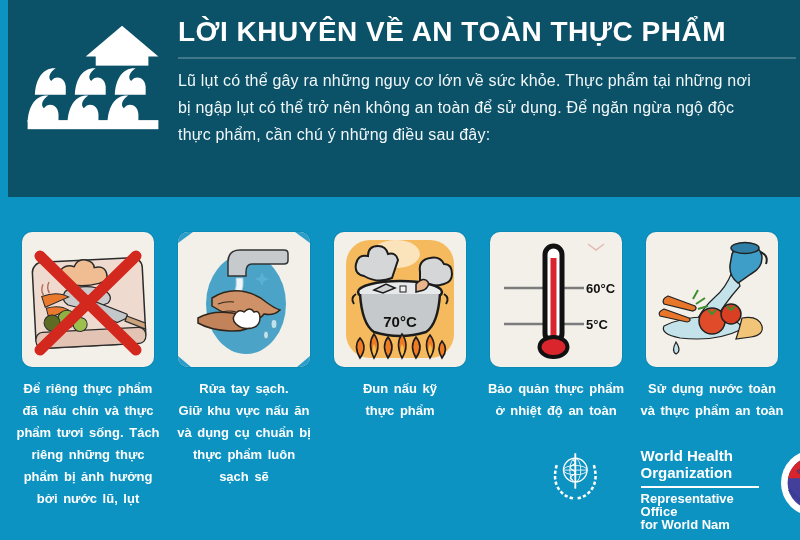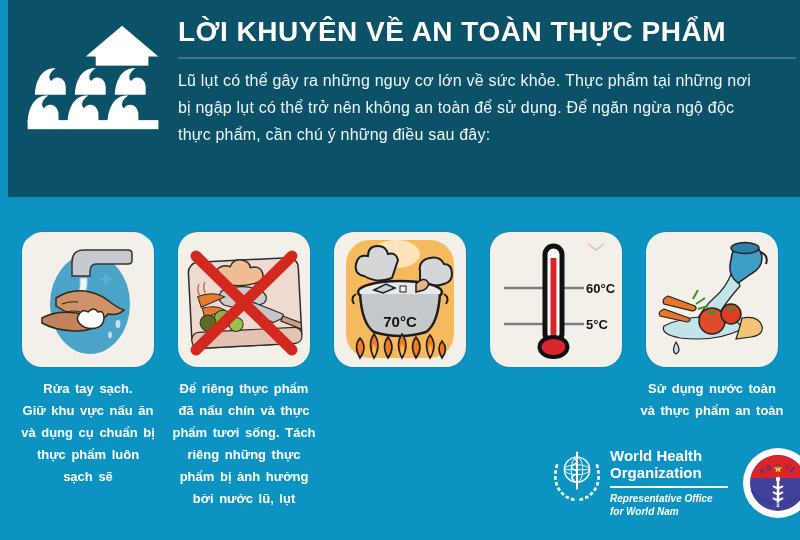--- a/index.html
+++ b/index.html
@@ -27,38 +27,38 @@
     margin:0;font-size:16px;line-height:27px;color:#f2f8fa;
     white-space:pre-line;letter-spacing:.2px;
   }
   
   .tips{
     position:absolute;top:197px;left:0;width:800px;
     display:flex;justify-content:center;padding:35px 10px 0 10px;box-sizing:border-box;
   }
   .tip{width:156px;display:flex;flex-direction:column;align-items:center;}
   .tip-card{
-    width:132px;height:135px;background:#f3f0e9;border-radius:20px;
+    width:132px;height:135px;background:#f3f0e9;border-radius:10px;
     position:relative;overflow:hidden;box-shadow:0 0 0 1px rgba(0,0,0,.06);
   }
   .tip-card svg{display:block;width:132px;height:135px;}
   .tip-caption{
     margin-top:11px;font-size:13px;font-weight:bold;color:#fff;
     text-align:center;line-height:22px;white-space:pre-line;
     word-spacing:2px;width:156px;
   }
   
   .footer{
     position:absolute;left:550px;top:447px;display:flex;align-items:flex-start;
   }
-  .who-logo{display:flex;align-items:flex-start;}
+  .who-logo{display:flex;align-items:flex-start;gap:34px;}
   .who-text{margin-left:6px;color:#fff;}
   .who-name{font-size:15px;line-height:17px;font-weight:bold;}
   .who-divider{width:118px;height:2px;background:#fff;margin:5px 0 4px 0;}
-  .who-office{font-size:10px;line-height:13px;font-weight:bold;font-style:italic;}
+  .who-office{font-size:13px;line-height:13px;font-weight:bold;}
   .moh-logo{margin-left:14px;}
 </style>
 </head>
 <body>
 
 <div class="page">
 
   <div class="header">
 
     <svg class="flood-icon" width="138" height="116" viewBox="0 0 152 126">
@@ -89,48 +89,20 @@
 bị ngập lụt có thể trở nên không an toàn để sử dụng. Để ngăn ngừa ngộ độc
 thực phẩm, cần chú ý những điều sau đây:</p>
     </div>
   </div>
 
   <div class="tips">
 
     <div class="tip">
       <div class="tip-card">
         <svg viewBox="0 0 132 135">
-          <g fill="#2b9dc9">
-            <polygon points="0,0 15,0 0,11"></polygon>
-              <polygon points="132,0 117,0 132,11"></polygon>
-            <polygon points="0,135 0,124 13,135"></polygon>
-              <polygon points="132,135 132,124 119,135"></polygon>
-          </g>
-          <ellipse cx="68" cy="72" rx="40" ry="50" fill="#4ba4c8"></ellipse>
-          <path d="M50,44 v-14 q0,-12 12,-12 h44 q4,0 4,3.5 v7 q0,3.5 -4,3.5 h-32 q-6,0 -6,8 v4 z" fill="#c6cacd" stroke="#333" stroke-width="1.5"></path>
-          <path d="M84,40 l2,5 5,2 -5,2 -2,5 -2,-5 -5,-2 5,-2 z" fill="#59b2d6"></path>
-          <path d="M58,46 q1,9 -2,15 l7,2 q3,-9 2,-17 z" fill="#eef6f9" stroke="#9bc4d4" stroke-width="0.8"></path>
-          <path d="M34,66 q16,-10 34,-6 q12,3 20,10 q8,6 14,8 q-6,6 -16,4 q-4,6 -14,5 q-22,-2 -38,-13 z" fill="#cf9268" stroke="#30261c" stroke-width="1.5"></path>
-          <path d="M20,86 q14,-8 34,-5 q14,2 24,9 q-8,10 -26,9 q-20,-1 -32,-8 z" fill="#c2835a" stroke="#30261c" stroke-width="1.5"></path>
-          <path d="M56,84 q4,-8 10,-4 q6,-6 10,0 q6,-2 6,6 q0,8 -8,10 q-10,2 -16,-4 q-4,-4 -2,-8 z" fill="#fff" stroke="#30261c" stroke-width="1.5"></path>
-          <path d="M40,72 q8,-3 16,-2 M44,80 q8,-2 14,0" stroke="#30261c" stroke-width="1.2" fill="none"></path>
-          <ellipse cx="96" cy="92" rx="3" ry="4.5" fill="#bfe2ef" stroke="#5a9ab5"></ellipse>
-          <ellipse cx="88" cy="103" rx="2.5" ry="4" fill="#bfe2ef" stroke="#5a9ab5"></ellipse>
-        </svg>
-      </div>
-      <div class="tip-caption">Rửa tay sạch.
-Giữ khu vực nấu ăn
-và dụng cụ chuẩn bị
-thực phẩm luôn
-sạch sẽ</div>
-    </div>
-
-    <div class="tip">
-      <div class="tip-card">
-        <svg viewBox="0 0 132 135">
           <g transform="rotate(-3 66 70)">
             <rect x="12" y="28" width="110" height="86" rx="10" fill="#efdacf" stroke="#2b2b2b" stroke-width="1.5"></rect>
             <rect x="12" y="98" width="110" height="16" rx="7" fill="#e3c4b4" stroke="#2b2b2b" stroke-width="1.2"></rect>
             <path d="M38,40 q6,-10 16,-6 q4,-8 12,-6 q8,2 8,8 q10,-2 12,6 q2,8 -8,10 q-18,4 -34,-2 q-8,-4 -6,-10 z" fill="#f0bd92" stroke="#2b2b2b" stroke-width="1.5"></path>
             <path d="M44,58 q22,-8 40,2 q8,6 2,12 q-20,8 -40,0 q-8,-6 -2,-14 z" fill="#cbcbcb" stroke="#2b2b2b" stroke-width="1.2"></path>
             <path d="M60,64 l44,20 q2,2 -2,5 l-8,3 -36,-20 z" fill="#c3c7ca" stroke="#2b2b2b" stroke-width="1.2"></path>
             <path d="M104,86 l18,8 v6 l-20,-9 z" fill="#caa27c" stroke="#2b2b2b" stroke-width="1.2"></path>
             <path d="M20,62 q16,-5 27,2 l-24,9 z" fill="#e8792e" stroke="#2b2b2b" stroke-width="1"></path>
             <path d="M24,74 q14,-3 22,3 l-20,7 z" fill="#e8792e" stroke="#2b2b2b" stroke-width="1"></path>
             <circle cx="44" cy="86" r="9" fill="#8db243" stroke="#2b2b2b"></circle>
@@ -140,20 +112,48 @@
           </g>
           <path d="M18,24 L114,118 M114,24 L18,118" stroke="#d3281e" stroke-width="11" stroke-linecap="round"></path>
         </svg>
       </div>
       <div class="tip-caption">Để riêng thực phẩm
 đã nấu chín và thực
 phẩm tươi sống. Tách
 riêng những thực
 phẩm bị ảnh hưởng
 bởi nước lũ, lụt</div>
+    </div>
+
+    <div class="tip">
+      <div class="tip-card">
+        <svg viewBox="0 0 132 135">
+          <g fill="#2b9dc9">
+            <polygon points="0,0 15,0 0,11"></polygon>
+              <polygon points="132,0 117,0 132,11"></polygon>
+            <polygon points="0,135 0,124 13,135"></polygon>
+              <polygon points="132,135 132,124 119,135"></polygon>
+          </g>
+          <ellipse cx="68" cy="72" rx="40" ry="50" fill="#4ba4c8"></ellipse>
+          <path d="M50,44 v-14 q0,-12 12,-12 h44 q4,0 4,3.5 v7 q0,3.5 -4,3.5 h-32 q-6,0 -6,8 v4 z" fill="#c6cacd" stroke="#333" stroke-width="1.5"></path>
+          <path d="M84,40 l2,5 5,2 -5,2 -2,5 -2,-5 -5,-2 5,-2 z" fill="#59b2d6"></path>
+          <path d="M58,46 q1,9 -2,15 l7,2 q3,-9 2,-17 z" fill="#eef6f9" stroke="#9bc4d4" stroke-width="0.8"></path>
+          <path d="M34,66 q16,-10 34,-6 q12,3 20,10 q8,6 14,8 q-6,6 -16,4 q-4,6 -14,5 q-22,-2 -38,-13 z" fill="#cf9268" stroke="#30261c" stroke-width="1.5"></path>
+          <path d="M20,86 q14,-8 34,-5 q14,2 24,9 q-8,10 -26,9 q-20,-1 -32,-8 z" fill="#c2835a" stroke="#30261c" stroke-width="1.5"></path>
+          <path d="M56,84 q4,-8 10,-4 q6,-6 10,0 q6,-2 6,6 q0,8 -8,10 q-10,2 -16,-4 q-4,-4 -2,-8 z" fill="#fff" stroke="#30261c" stroke-width="1.5"></path>
+          <path d="M40,72 q8,-3 16,-2 M44,80 q8,-2 14,0" stroke="#30261c" stroke-width="1.2" fill="none"></path>
+          <ellipse cx="96" cy="92" rx="3" ry="4.5" fill="#bfe2ef" stroke="#5a9ab5"></ellipse>
+          <ellipse cx="88" cy="103" rx="2.5" ry="4" fill="#bfe2ef" stroke="#5a9ab5"></ellipse>
+        </svg>
+      </div>
+      <div class="tip-caption">Rửa tay sạch.
+Giữ khu vực nấu ăn
+và dụng cụ chuẩn bị
+thực phẩm luôn
+sạch sẽ</div>
     </div>
 
     <div class="tip">
       <div class="tip-card">
         <svg viewBox="0 0 132 135">
           <rect x="12" y="8" width="108" height="118" rx="24" fill="#f6ba5e"></rect>
           <ellipse cx="62" cy="22" rx="24" ry="14" fill="#fbe3bc"></ellipse>
           <path d="M30,44 q-10,-2 -8,-12 q2,-10 12,-8 q0,-10 10,-10 q8,0 10,8 q8,-2 10,6 l-6,18 q-14,6 -28,-2 z" fill="#d4d6d8" stroke="#1c1c1c" stroke-width="2"></path>
           <path d="M86,40 q-2,-12 10,-14 q10,-2 14,6 q8,0 8,10 q0,8 -8,10 q-12,4 -24,-2 z" fill="#d4d6d8" stroke="#1c1c1c" stroke-width="2"></path>
           <ellipse cx="66" cy="60" rx="42" ry="11" fill="#e8e9ea" stroke="#1c1c1c" stroke-width="2.5"></ellipse>
@@ -172,35 +172,39 @@
             <path d="M96,126 q-7,-14 0,-23 q8,10 0,23 z"></path>
             <path d="M108,126 q-6,-10 0,-17 q7,8 0,17 z"></path>
           </g>
           <g fill="#f7c04c" stroke="none">
             <path d="M40,124 q-3,-7 0,-12 q4,6 0,12 z"></path>
             <path d="M68,124 q-3,-7 0,-12 q4,6 0,12 z"></path>
             <path d="M96,124 q-3,-7 0,-12 q4,6 0,12 z"></path>
           </g>
         </svg>
       </div>
+      <div class="tip-caption">Đun nấu kỹ
+thực phẩm</div>
     </div>
 
     <div class="tip">
       <div class="tip-card">
         <svg viewBox="0 0 132 135">
           <path d="M98,12 l8,6 8,-6" stroke="#e4b8b0" stroke-width="1.5" fill="none"></path>
           <line x1="14" y1="56" x2="94" y2="56" stroke="#7c7c7c" stroke-width="2.5"></line>
           <line x1="14" y1="92" x2="94" y2="92" stroke="#7c7c7c" stroke-width="2.5"></line>
           <rect x="55" y="14" width="17" height="96" rx="8.5" fill="#fff" stroke="#111" stroke-width="5"></rect>
           <rect x="60.5" y="26" width="6" height="84" fill="#d9252b"></rect>
           <ellipse cx="63.5" cy="115" rx="14" ry="10" fill="#d9252b" stroke="#111" stroke-width="4"></ellipse>
           <text x="96" y="61" font-size="13" font-weight="bold" fill="#111">60°C</text>
           <text x="96" y="97" font-size="13" font-weight="bold" fill="#111">5°C</text>
         </svg>
       </div>
+      <div class="tip-caption">Bảo quản thực phẩm
+ở nhiệt độ an toàn</div>
     </div>
 
     <div class="tip">
       <div class="tip-card">
         <svg viewBox="0 0 132 135">
           <path d="M86,40 q-6,16 -18,26 q-10,9 -16,20 l16,4 q10,-18 26,-36 q-2,-8 -8,-14 z" fill="#c3e2ea" stroke="#222" stroke-width="1.2"></path>
           <path d="M18,94 q24,-12 58,-8 q22,3 18,12 q-24,12 -60,8 q-20,-4 -16,-12 z" fill="#c3e2ea" stroke="#222" stroke-width="1.2"></path>
           <path d="M96,86 q16,-3 20,8 q2,9 -11,11 l-15,2 q4,-12 6,-21 z" fill="#f2c477" stroke="#222" stroke-width="1.2"></path>
           <path d="M86,22 q4,-11 17,-9 q13,2 13,13 q0,10 -11,16 l-13,9 q-9,-7 -8,-18 z" fill="#3e9ec7" stroke="#222" stroke-width="1.5"></path>
           <ellipse cx="99" cy="16" rx="14" ry="5.5" fill="#2e7ea6" stroke="#222" stroke-width="1.5"></ellipse>

